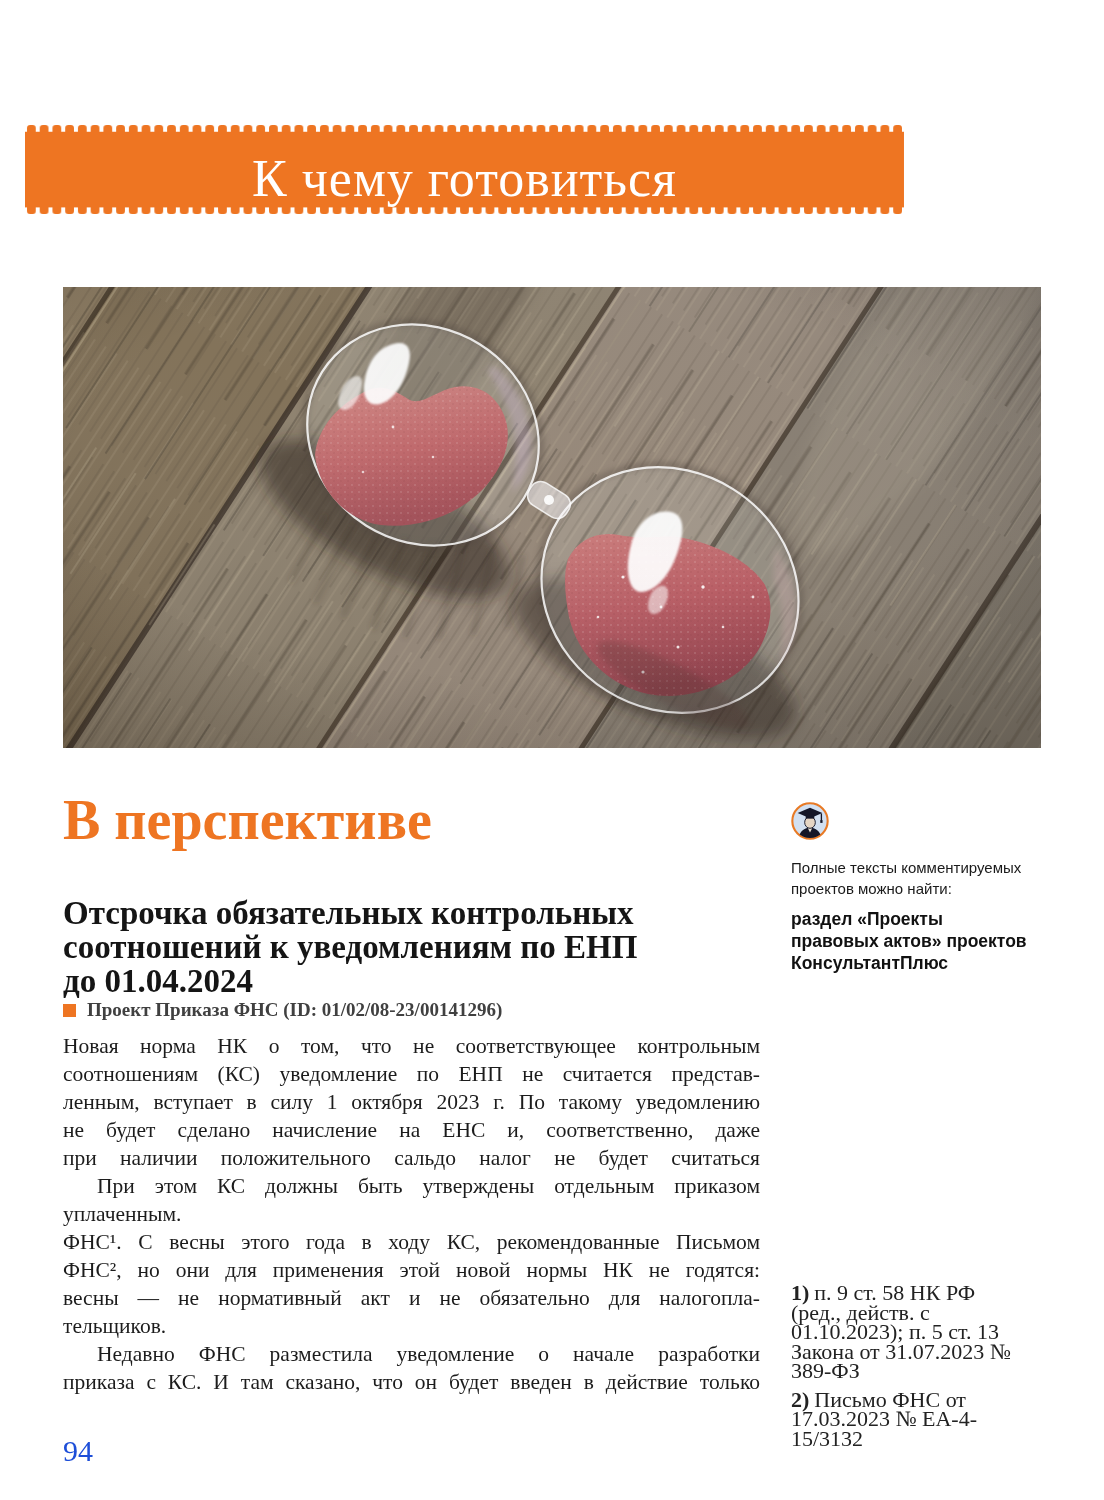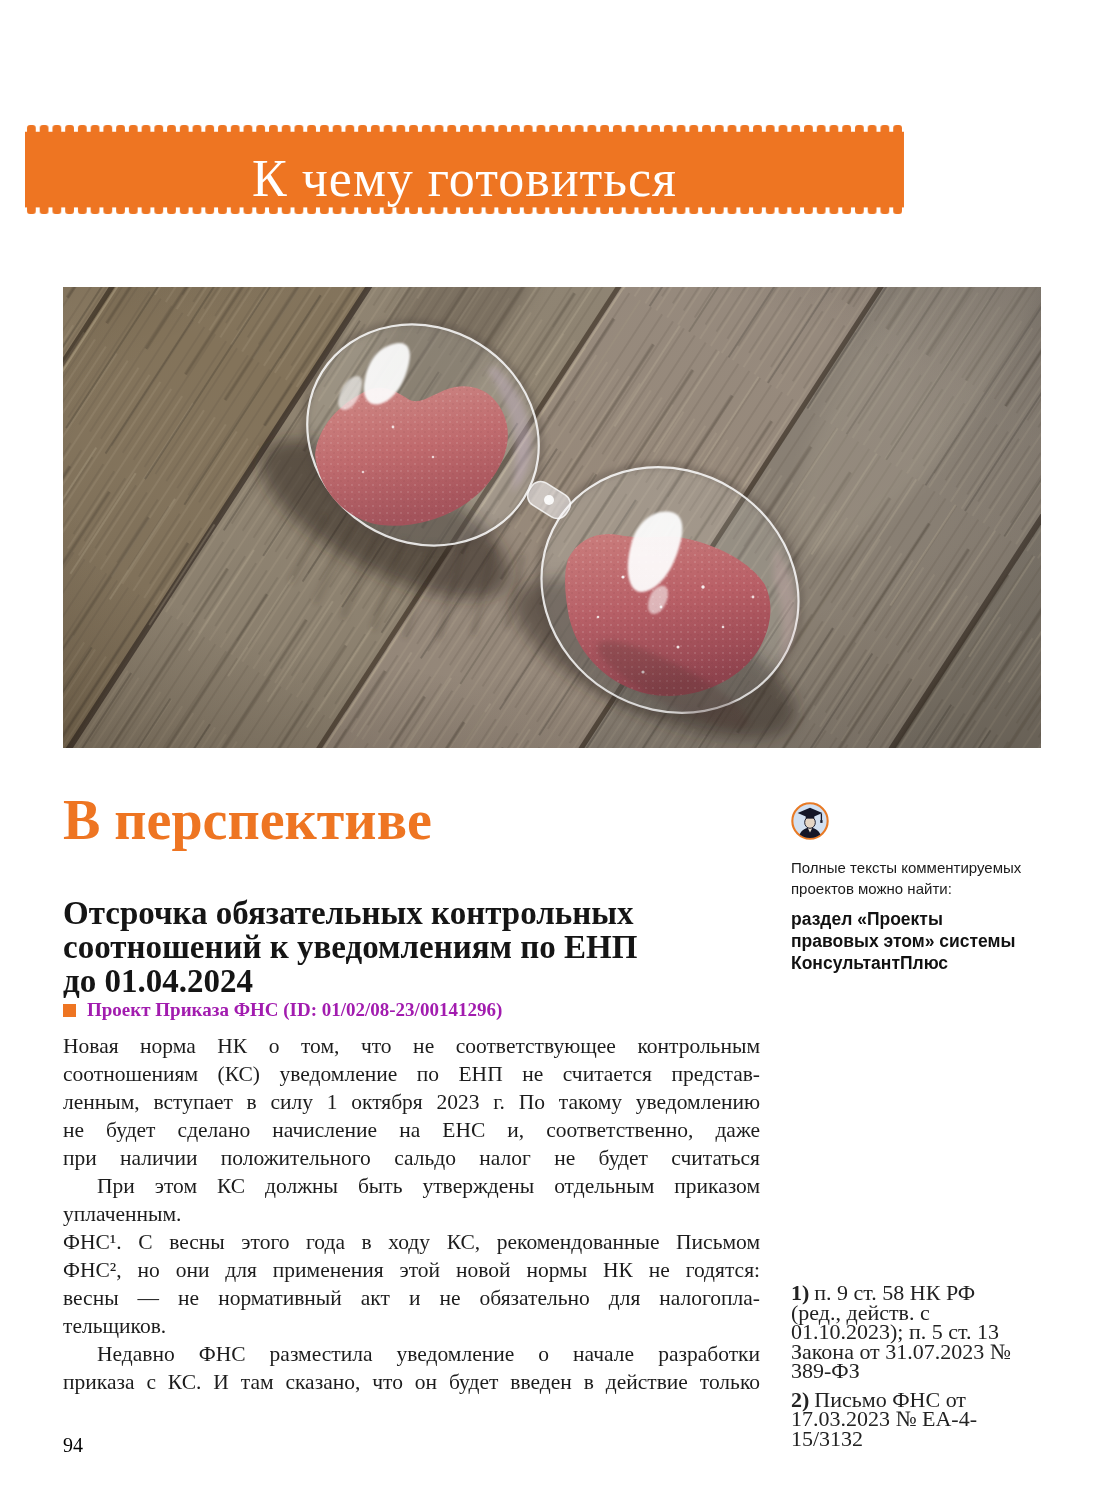--- a/index.html
+++ b/index.html
@@ -22,41 +22,41 @@
   .section-title{
     position:absolute;top:788px;left:63px;font-size:56px;font-weight:bold;
     color:#ee7522;letter-spacing:0;
   }
   
   .art-heading{position:absolute;top:896px;left:63px;width:700px;
     font-size:33px;font-weight:bold;line-height:34px;color:#151515;}
   
   .source-row{position:absolute;top:999px;left:63px;display:flex;align-items:center;}
   .bullet-square{width:13px;height:13px;background:#ee7522;margin-right:11px;flex:0 0 auto;}
-  .source-text{font-size:19px;font-weight:bold;color:#a21caf;}
+  .source-text{font-size:19px;font-weight:bold;color:#404040;}
   
   .body-text{position:absolute;top:1032px;left:63px;width:697px;
     font-size:21.5px;line-height:28px;color:#1c1c1c;}
   .bline{min-height:28px;}
   .bline.jst{text-align:justify;text-align-last:justify;}
   .bline.ind{text-indent:34px;}
   
   .sidebar{position:absolute;left:791px;top:802px;width:252px;}
   .scholar{width:38px;height:38px;display:block;}
   .side-note{font-family:"Liberation Sans","DejaVu Sans",sans-serif;
     font-size:15px;line-height:21px;color:#1a1a1a;margin-top:17px;width:250px;}
   .side-ref{font-family:"Liberation Sans","DejaVu Sans",sans-serif;
     font-size:17.5px;line-height:22px;font-weight:bold;color:#111;margin-top:9px;width:240px;}
   
   .footnotes{position:absolute;left:791px;top:1283px;width:234px;
     font-size:22px;line-height:19.5px;color:#222;}
   .footnote{margin:0 0 9px 0;}
   .fn-marker{margin-right:5px;}
   
-  .page-num{position:absolute;left:63px;top:1434px;font-size:20px;color:#000000;}
+  .page-num{position:absolute;left:63px;top:1434px;font-size:30px;color:#1d4ed8;}
 </style>
 </head>
 <body>
 
 <div class="banner">
   <svg viewBox="0 0 1104 112" preserveAspectRatio="none">
     <defs>
       <pattern id="teeth" x="0" y="0" width="16" height="112" patternUnits="userSpaceOnUse">
         <rect x="2.5" y="0" width="11" height="13" rx="4" fill="#ee7522"></rect>
         <rect x="2.5" y="99" width="11" height="13" rx="4" fill="#ee7522"></rect>
@@ -268,21 +268,21 @@
       <path d="M7,41 C9,30 14,27 20,27 C26,27 31,30 33,41 Z" fill="#141627"></path>
       <path d="M17,26 L23,26 L20,32 Z" fill="#e9e2d6"></path>
       <ellipse cx="20" cy="21.5" rx="5.6" ry="6.2" fill="#e6d6c4" stroke="#141627" stroke-width="1"></ellipse>
       <polygon points="20,6 33,11.5 20,17 7,11.5" fill="#141627"></polygon>
       <rect x="15.5" y="13" width="9" height="4.5" fill="#141627"></rect>
       <line x1="32" y1="12" x2="32" y2="19" stroke="#141627" stroke-width="1.4"></line>
       <rect x="30.8" y="19" width="2.4" height="3" fill="#141627"></rect>
     </g>
   </svg>
   <div class="side-note">Полные тексты комментируемых проектов можно найти:</div>
-  <div class="side-ref">раздел «Проекты правовых этом» системы КонсультантПлюс</div>
+  <div class="side-ref">раздел «Проекты правовых актов» проектов КонсультантПлюс</div>
 </div>
 
 <div class="footnotes">
 
     <p class="footnote"><b class="fn-marker">1)</b><span class="fn-text">п. 9 ст. 58 НК РФ (ред., действ. с 01.10.2023); п. 5 ст. 13 Закона от 31.07.2023 № 389-ФЗ</span></p>
 
     <p class="footnote"><b class="fn-marker">2)</b><span class="fn-text">Письмо ФНС от 17.03.2023 № ЕА-4-15/3132</span></p>
   </div>
 
 <div class="page-num">94</div>

